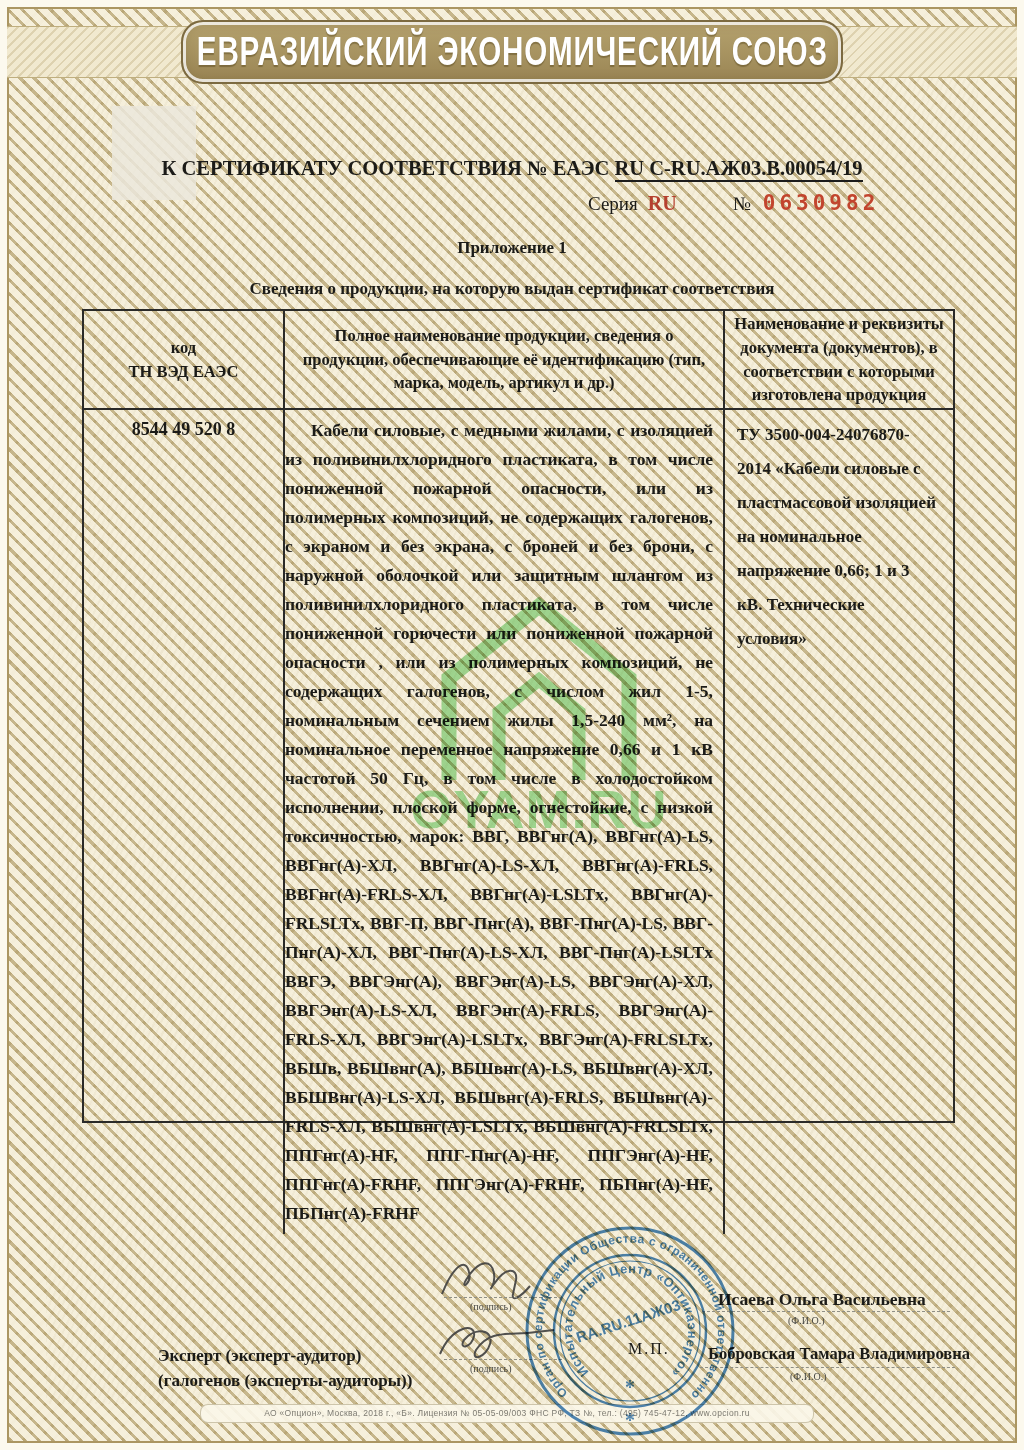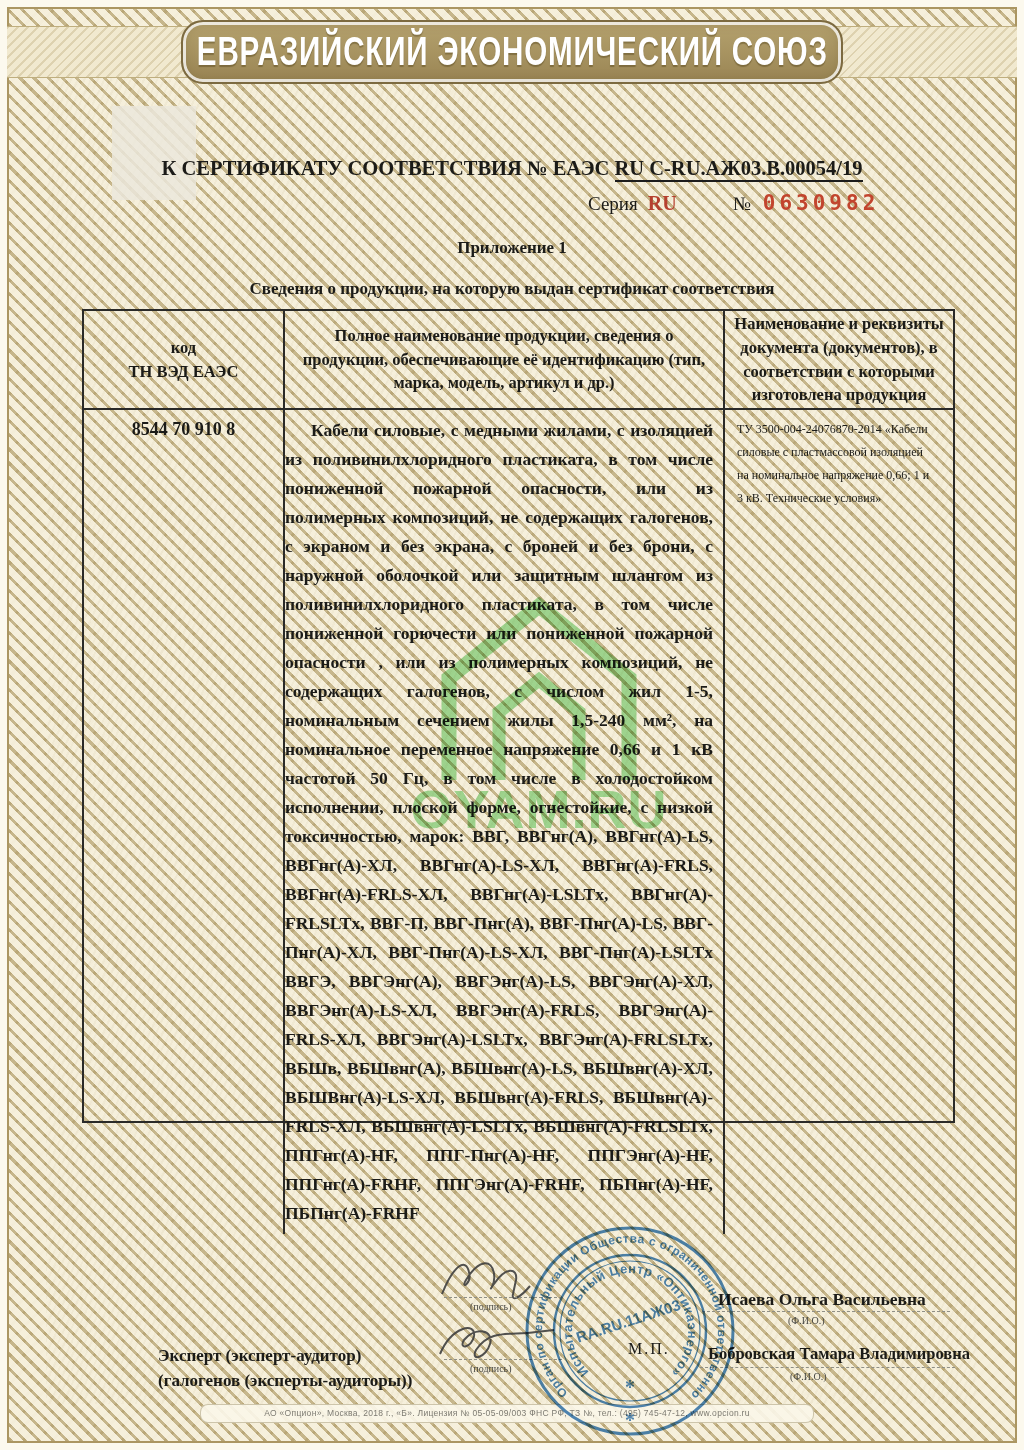--- a/index.html
+++ b/index.html
@@ -44,21 +44,21 @@
     border:2px solid #2a2a28;box-sizing:border-box;display:grid;
     grid-template-columns:201px 440px 1fr;grid-template-rows:99px 1fr;}
   .cell{box-sizing:border-box;border-right:2px solid #2a2a28;}
   .cell.last{border-right:none;}
   .cell.hdr{border-bottom:2px solid #2a2a28;display:flex;align-items:center;justify-content:center;
     text-align:center;font-weight:700;font-size:16.5px;line-height:1.45;padding:4px 8px;}
   .th-code{white-space:pre-line;}
   .td-code{font-weight:700;font-size:18px;text-align:center;padding-top:9px;}
   .td-desc{font-weight:700;font-size:17.5px;line-height:29px;text-align:justify;
     padding:6px 10px 6px 0;text-indent:26px;}
-  .td-doc{font-weight:400;font-size:12px;line-height:23px;padding:8px 16px 8px 12px;}
+  .td-doc{font-weight:700;font-size:17px;line-height:34px;padding:8px 16px 8px 12px;}
   
   .wm{position:absolute;left:398px;top:590px;width:282px;text-align:center;opacity:.5;
     mix-blend-mode:multiply;pointer-events:none;z-index:6;}
   .wm-text{font-family:"Liberation Sans","DejaVu Sans",sans-serif;font-weight:700;font-size:54px;
     color:#49c349;letter-spacing:1px;margin-top:-8px;}
   
   .sig-label{position:absolute;left:158px;font-weight:700;font-size:17px;line-height:25px;
     white-space:pre-line;z-index:5;}
   .dash{position:absolute;border-bottom:1px dashed #8f8f85;z-index:5;}
   .cap{position:absolute;font-size:10px;color:#4a4a45;z-index:5;}
@@ -99,21 +99,21 @@
   </div>
 
   <div class="cline app1">Приложение 1</div>
   <div class="cline subtitle">Сведения о продукции, на которую выдан сертификат соответствия</div>
 
   <div class="ptable">
     <div class="cell hdr th-code">код
 ТН ВЭД ЕАЭС</div>
     <div class="cell hdr">Полное наименование продукции, сведения о продукции, обеспечивающие её идентификацию (тип, марка, модель, артикул и др.)</div>
     <div class="cell hdr last">Наименование и реквизиты документа (документов), в соответствии с которыми изготовлена продукция</div>
-    <div class="cell td-code">8544 70 910 8</div>
+    <div class="cell td-code">8544 49 520 8</div>
     <div class="cell td-desc">Кабели силовые, с медными жилами, с изоляцией из поливинилхлоридного пластиката, в том числе пониженной пожарной опасности, или из полимерных композиций, не содержащих галогенов, с экраном и без экрана, с броней и без брони, с наружной оболочкой или защитным шлангом из поливинилхлоридного пластиката, в том числе пониженной горючести или пониженной пожарной опасности , или из полимерных композиций, не содержащих галогенов, с числом жил 1-5, номинальным сечением жилы 1,5-240 мм², на номинальное переменное напряжение 0,66 и 1 кВ частотой 50 Гц, в том числе в холодостойком исполнении, плоской форме, огнестойкие, с низкой токсичностью, марок: ВВГ, ВВГнг(А), ВВГнг(А)-LS, ВВГнг(А)-ХЛ, ВВГнг(А)-LS-ХЛ, ВВГнг(А)-FRLS, ВВГнг(А)-FRLS-ХЛ, ВВГнг(А)-LSLTx, ВВГнг(А)-FRLSLTx, ВВГ-П, ВВГ-Пнг(А), ВВГ-Пнг(А)-LS, ВВГ-Пнг(А)-ХЛ, ВВГ-Пнг(А)-LS-ХЛ, ВВГ-Пнг(А)-LSLTx ВВГЭ, ВВГЭнг(А), ВВГЭнг(А)-LS, ВВГЭнг(А)-ХЛ, ВВГЭнг(А)-LS-ХЛ, ВВГЭнг(А)-FRLS, ВВГЭнг(А)-FRLS-ХЛ, ВВГЭнг(А)-LSLTx, ВВГЭнг(А)-FRLSLTx, ВБШв, ВБШвнг(А), ВБШвнг(А)-LS, ВБШвнг(А)-ХЛ, ВБШВнг(А)-LS-ХЛ, ВБШвнг(А)-FRLS, ВБШвнг(А)-FRLS-ХЛ, ВБШвнг(А)-LSLTx, ВБШвнг(А)-FRLSLTx, ППГнг(А)-HF, ППГ-Пнг(А)-HF, ППГЭнг(А)-HF, ППГнг(А)-FRHF, ППГЭнг(А)-FRHF, ПБПнг(А)-HF, ПБПнг(А)-FRHF</div>
     <div class="cell td-doc last">ТУ 3500-004-24076870-2014 «Кабели силовые с пластмассовой изоляцией на номинальное напряжение 0,66; 1 и 3 кВ. Технические условия»</div>
   </div>
 
   <div class="wm">
     <svg width="252" height="192" viewBox="0 0 252 192">
       <path d="M36 190 V88 L126 16 L216 88 V190" fill="none" stroke="#49c349" stroke-width="15"></path>
       <path d="M86 190 V122 L126 90 L166 122 V190" fill="none" stroke="#49c349" stroke-width="13"></path>
     </svg>
     <div class="wm-text">OYAM.RU</div>

